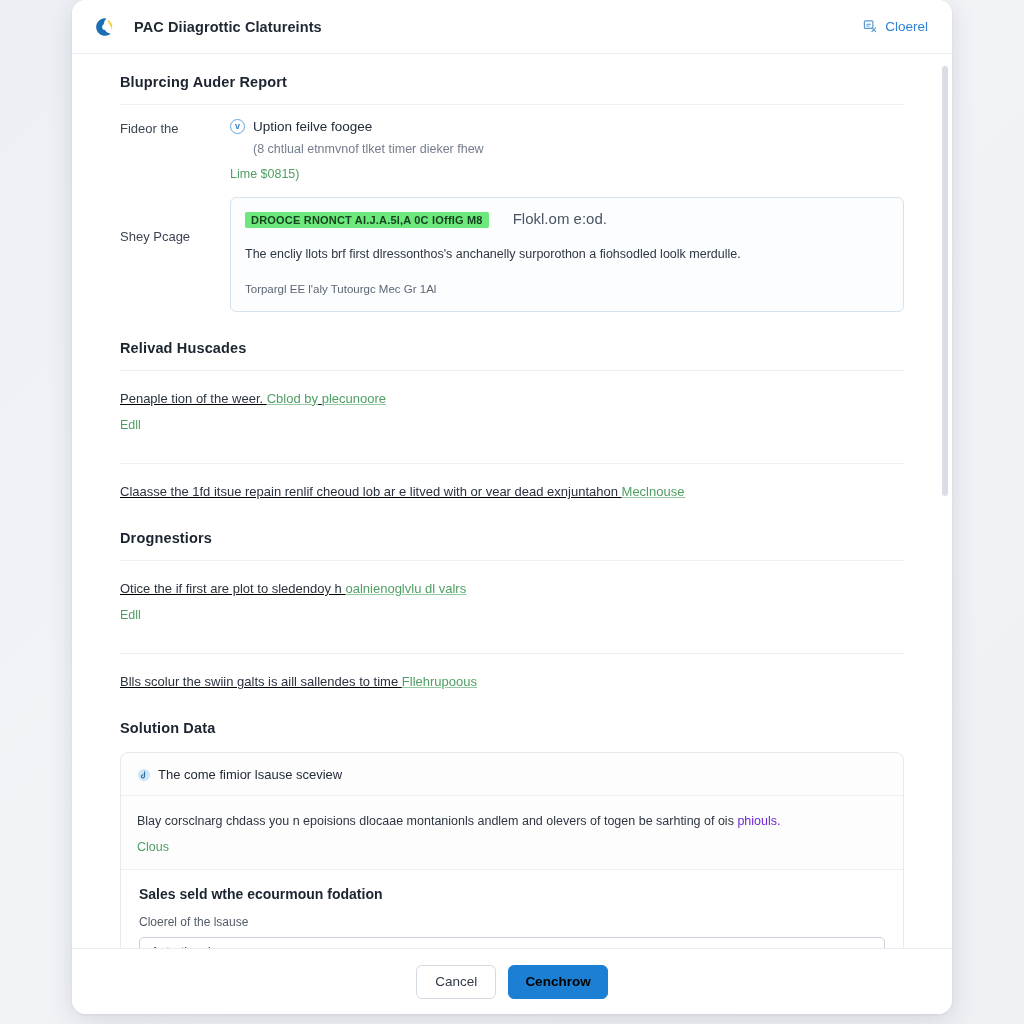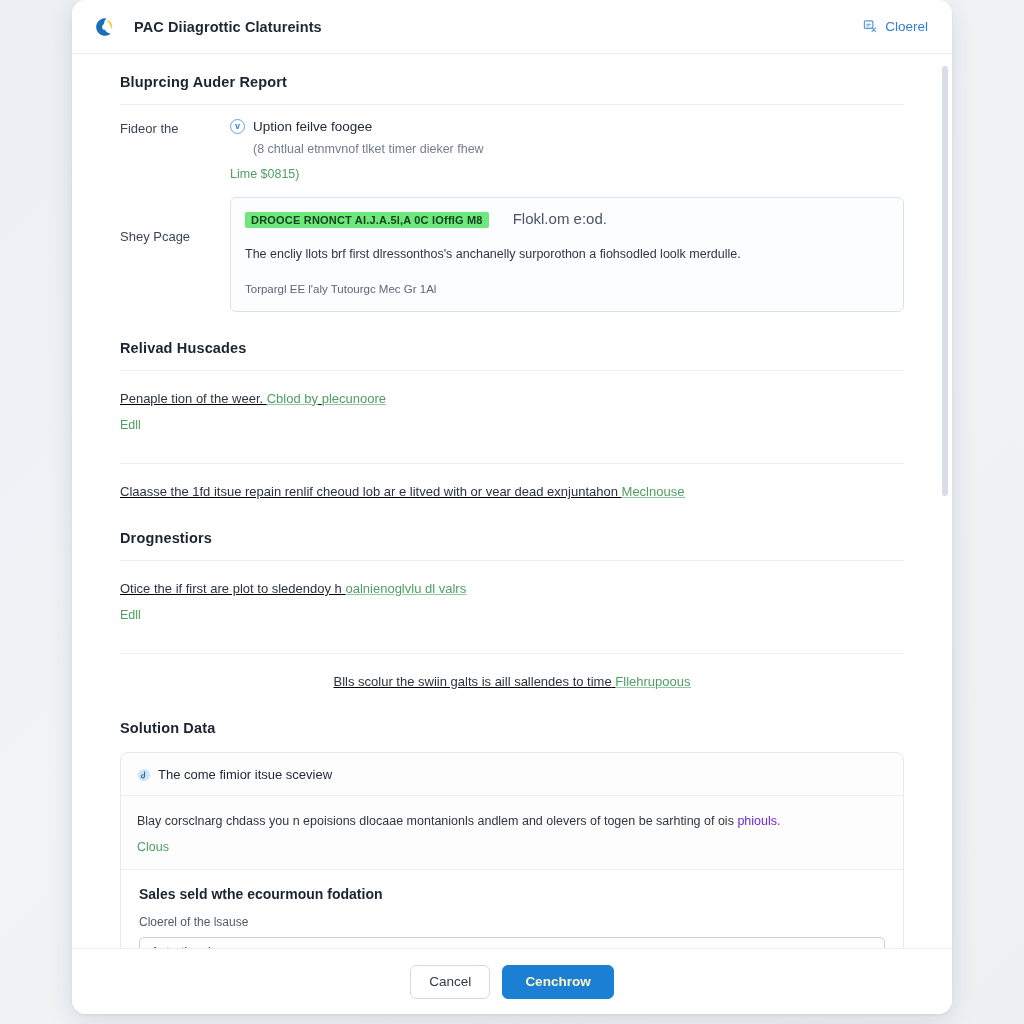--- a/index.html
+++ b/index.html
@@ -195,22 +195,22 @@
   }
   .btn {
     font-family: "Liberation Sans", sans-serif;
     font-size: 13.5px; border-radius: 6px; cursor: pointer;
     height: 34px; padding: 0 18px; line-height: 32px;
   }
   .btn-secondary {
     background: #fff; color: #313a47; border: 1px solid #d4dae1;
   }
   .btn-primary {
-    background: #1b7fd4; color: #fef9c3; border: 1px solid #1b7fd4;
-    font-weight: 600; padding: 0 22px;
+    background: #1b7fd4; color: #000000; border: 1px solid #1b7fd4;
+    font-weight: 600; padding: 0 16px;
   }
 </style>
 </head>
 <body>
 
 <div class="page">
   <div class="card">
 
     <div class="card-header">
       <div class="brand">
@@ -296,38 +296,38 @@
 
           <div class="list-item">
             <div class="li-text">
               <span>Otice the if first are plot to sledendoy h</span>
               <span class="li-link">oalnienoglvlu dl valrs</span>
             </div>
             <span class="li-edit">Edll</span>
           </div>
           <div class="rule"></div>
 
-          <div class="list-item" style="padding-bottom:0;text-align:center;">
+          <div class="list-item" style="padding-bottom:0;">
             <div class="li-text">
               <span>Blls scolur the swiin galts is aill sallendes to time</span>
               <span class="li-link">Fllehrupoous</span>
             </div>
           </div>
         </div>
 
         <div class="sol-wrap">
           <h2 class="section-title">Solution Data</h2>
 
           <div class="sol-card">
             <div class="sol-head">
               <svg class="sicon" viewBox="0 0 16 16">
                 <circle cx="8" cy="8" r="7" fill="#cfe6f5"></circle>
                 <path d="M8.6 4.4v5.1a1.8 1.8 0 1 1-1.6-1.8" fill="none" stroke="#2b6fa8" stroke-width="1.3" stroke-linecap="round"></path>
               </svg>
-              <span>The come fimior itsue sceview</span>
+              <span>The come fimior lsause sceview</span>
             </div>
 
             <div class="sol-note">
               <div class="sol-note-text">
                 <span>Blay corsclnarg chdass you n epoisions dlocaae montanionls andlem and olevers of togen be sarhting of ois</span>
                 <span class="sol-note-link">phiouls.</span>
               </div>
               <span class="sol-note-action">Clous</span>
             </div>
 

